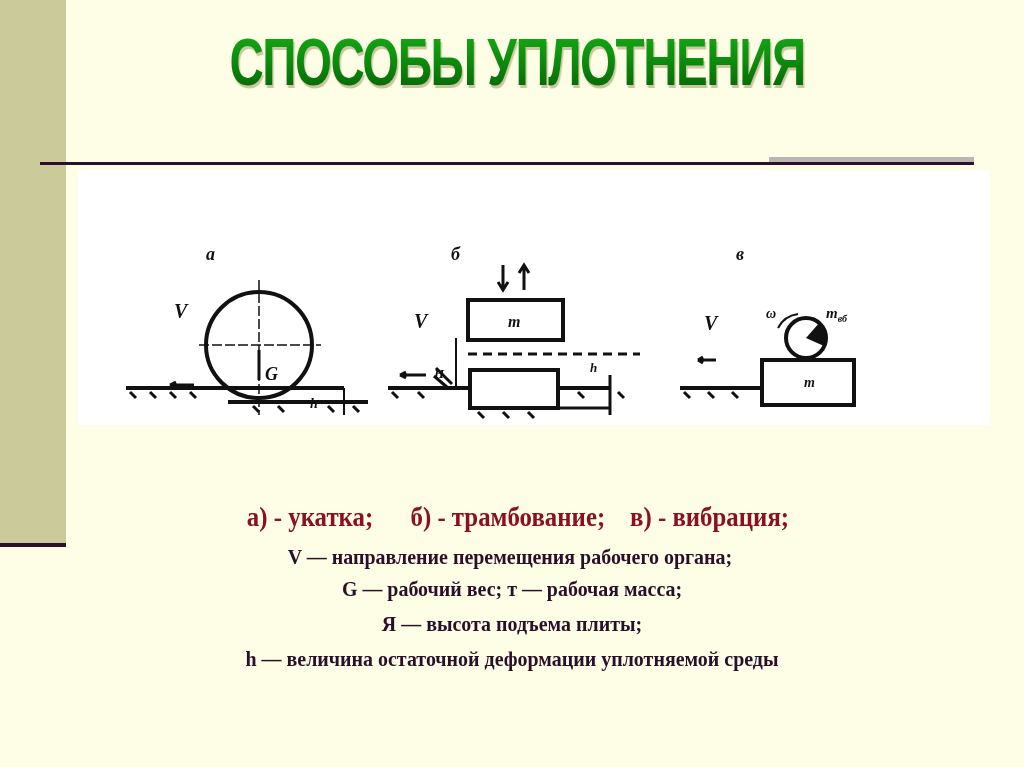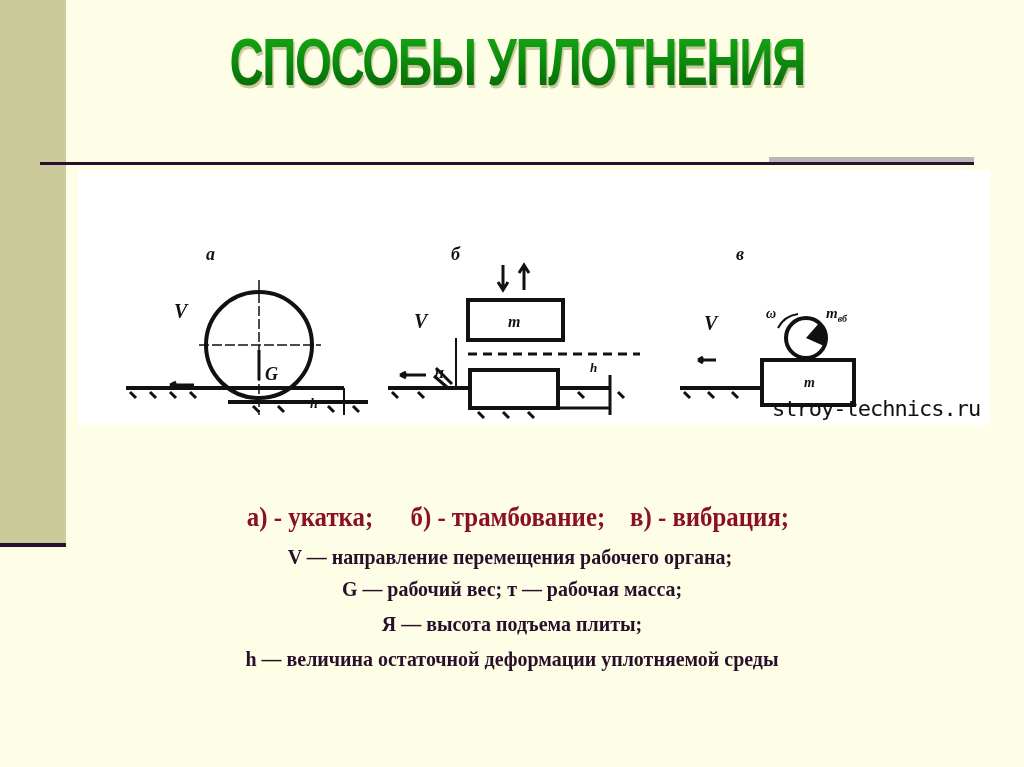--- a/index.html
+++ b/index.html
@@ -120,20 +120,19 @@
       <path d="M700 158 q6 -12 20 -14" stroke="#111" stroke-width="2" fill="none"></path>
       <text x="748" y="148" font-size="15">m<tspan font-size="10" dy="4">вб</tspan></text>
       <circle cx="728" cy="168" r="20" stroke="#111" stroke-width="4" fill="none"></circle>
       <path d="M728 168 L742 152 A20 20 0 0 1 746 176 Z" fill="#111"></path>
       <rect x="684" y="190" width="92" height="45" stroke="#111" stroke-width="4" fill="none"></rect>
       <text x="726" y="217" font-size="14">m</text>
       <path d="M602 218 H684" stroke="#111" stroke-width="4"></path>
       <path d="M606 222 l6 6 M630 222 l6 6 M654 222 l6 6" stroke="#111" stroke-width="3"></path>
     </g>
   </svg>
-  <div class="watermark">stroy-technics.ru</div>
 </div>
 
 <div class="caption legend-main">а) - укатка;      б) - трамбование;    в) - вибрация;</div>
 <div class="caption legend-line l1">V — направление перемещения рабочего органа;</div>
 <div class="caption legend-line l2">G — рабочий вес; т — рабочая масса;</div>
 <div class="caption legend-line l3">Я — высота подъема плиты;</div>
 <div class="caption legend-line l4">h — величина остаточной деформации уплотняемой среды</div>
 
 </body></html>

